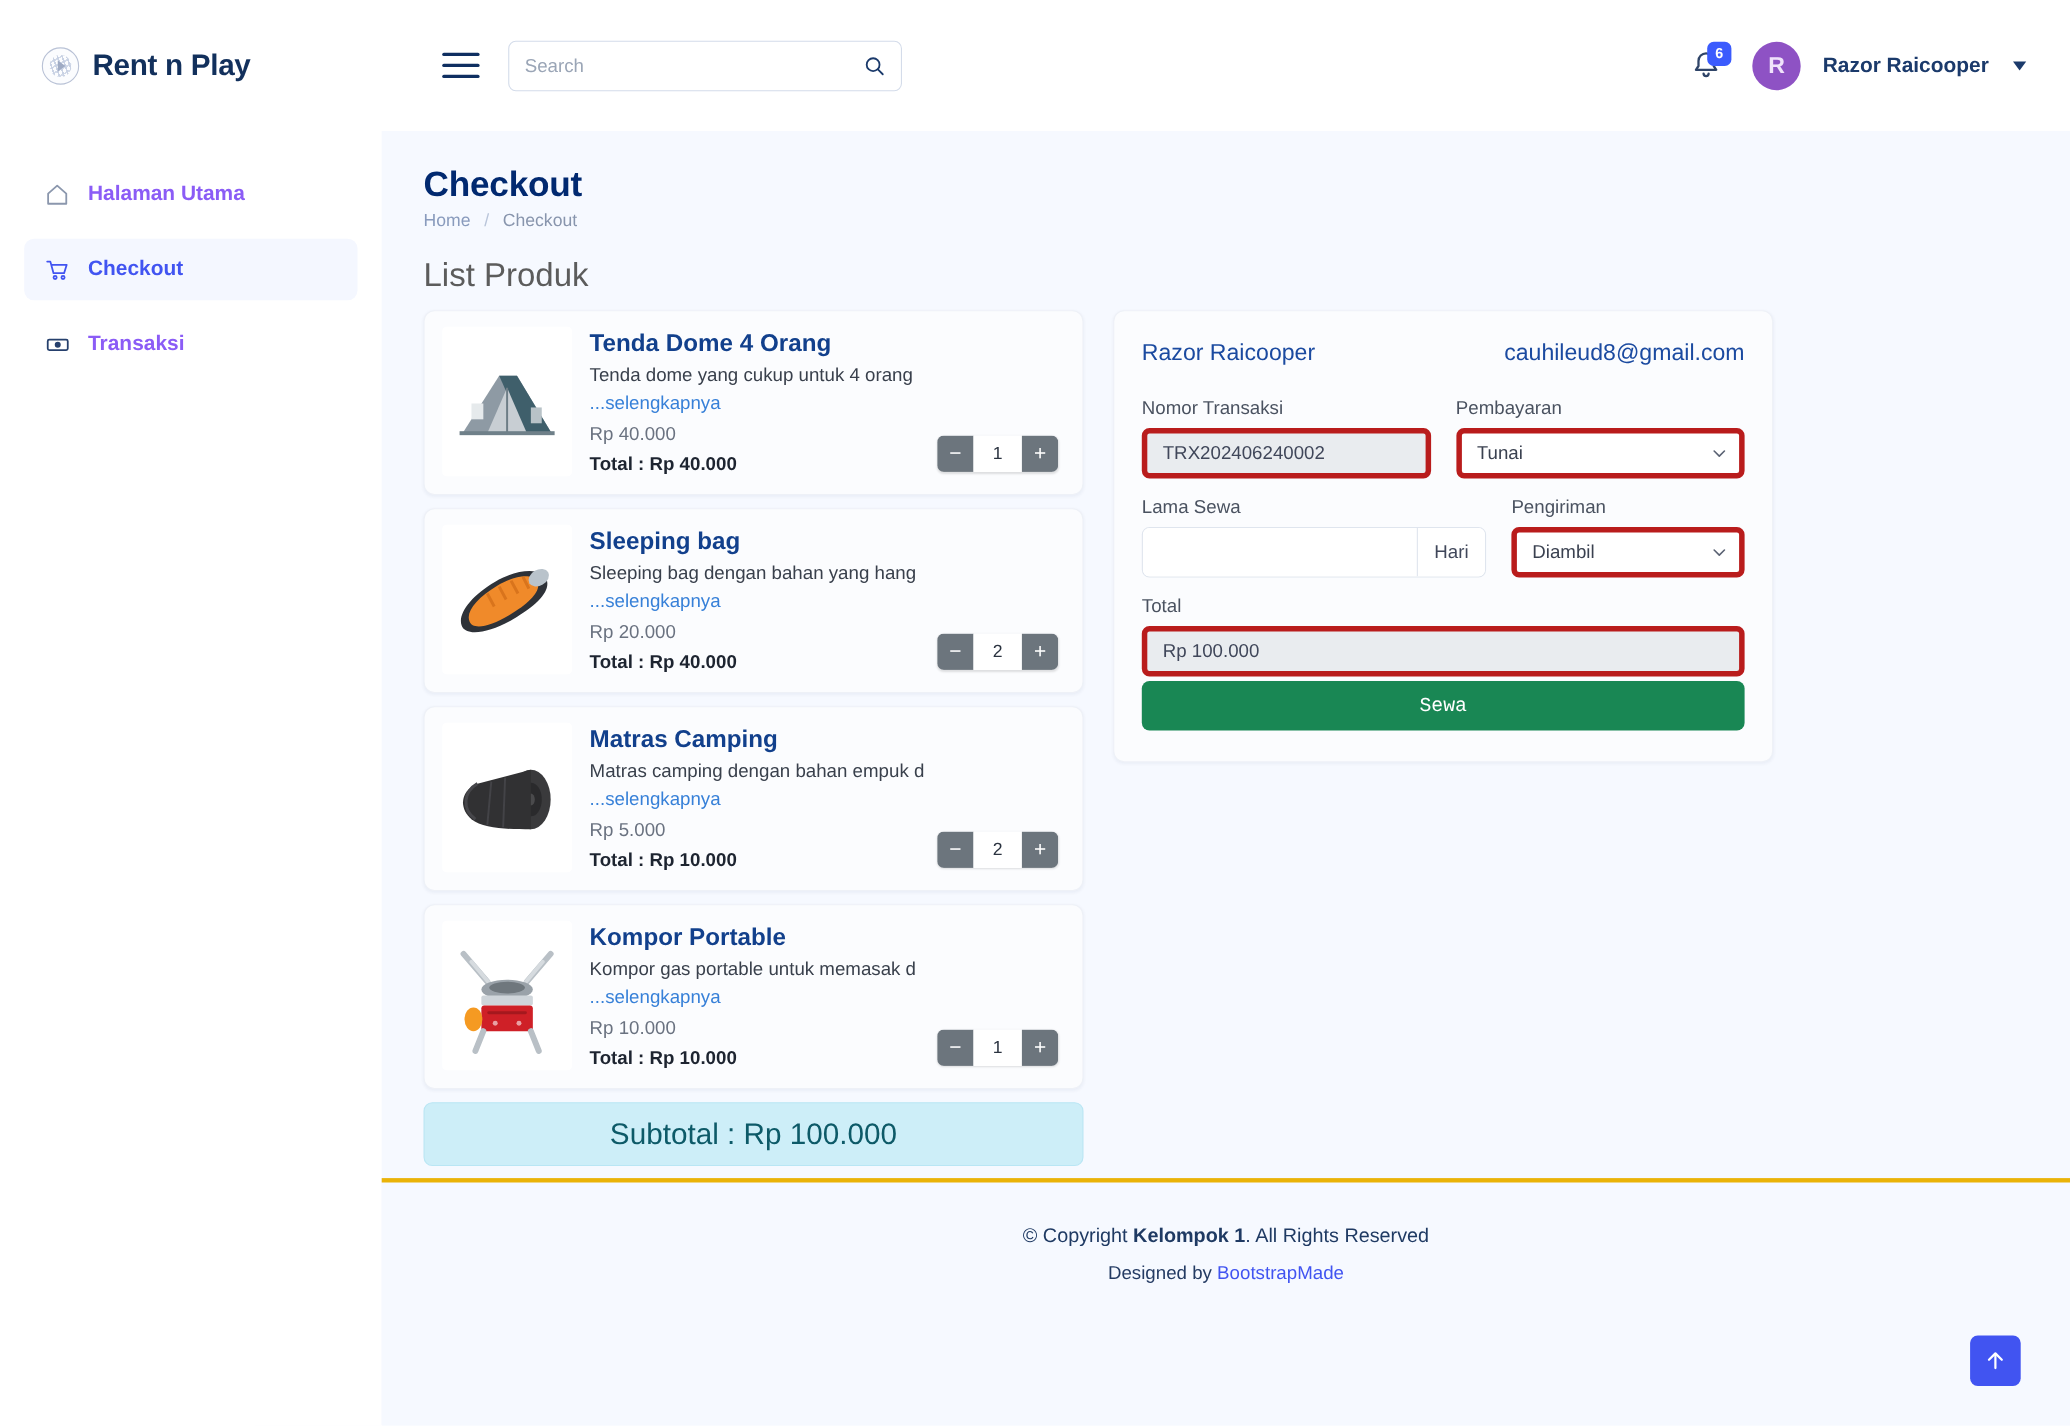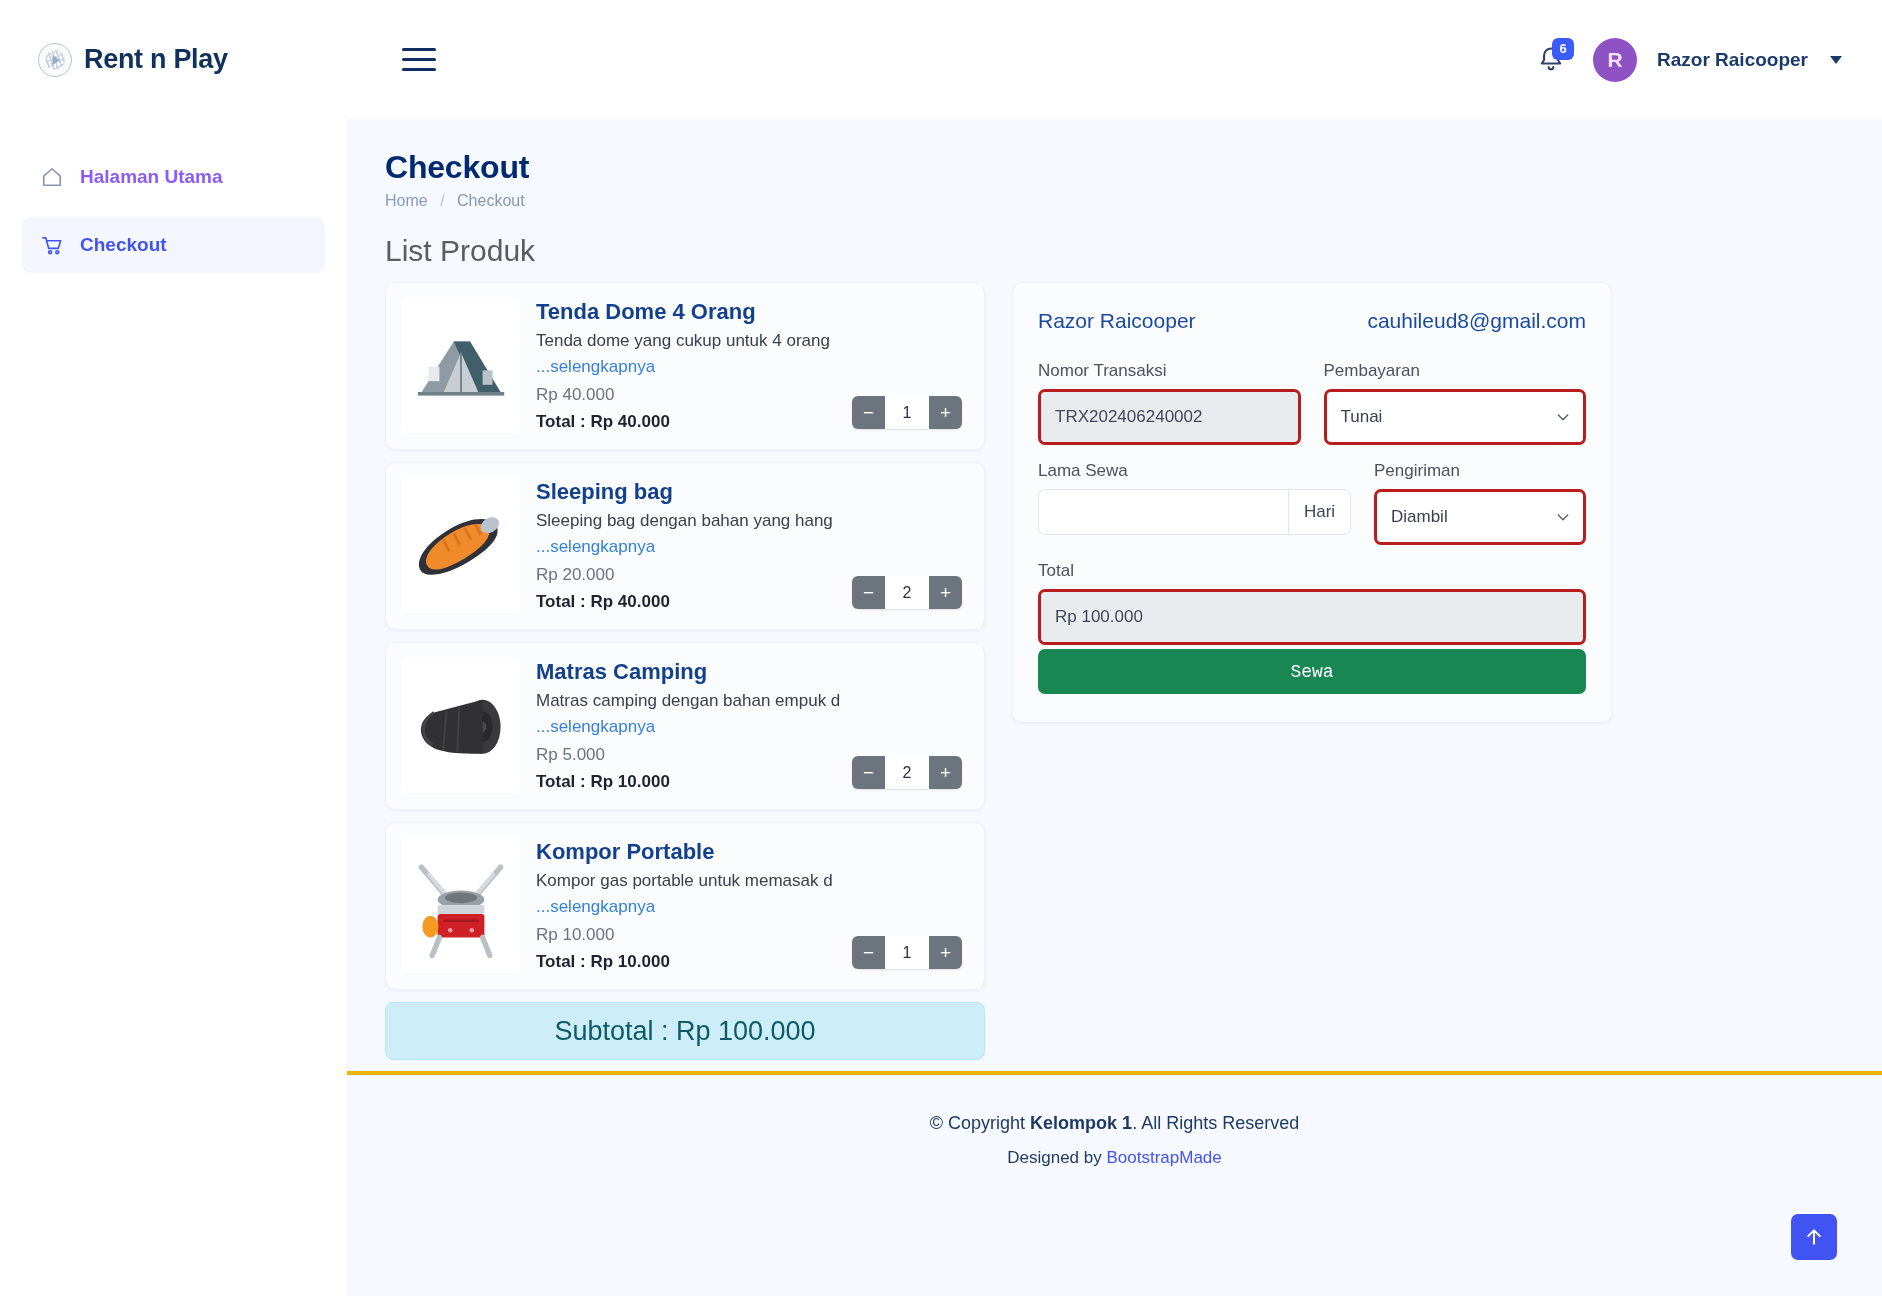--- a/index.html
+++ b/index.html
@@ -145,21 +145,21 @@
     box-shadow:0 1px 3px rgba(20,40,90,.05);
     padding:26px 25px 28px 25px;
   }
   .panel-head{ display:flex;justify-content:space-between;align-items:center; margin-bottom:28px; }
   .panel-head .nm{ font-size:21px;color:#1b4aa0; }
   .panel-head .em{ font-size:21px;color:#1b4aa0; }
   .frow{ display:flex; gap:23px; }
   .fgroup{ flex:1; margin-bottom:16px; }
   .flabel{ font-size:17px;color:#4a5260; margin-bottom:8px; display:block; }
   .finput{
-    width:100%;height:56px;border:3px solid #b91c1c;border-radius:7px;
+    width:100%;height:46px;border:5px solid #b91c1c;border-radius:7px;
     padding:0 14px; font-size:17px;color:#3a4150; background:#fff;
     font-family:"Liberation Sans", sans-serif; outline:none;
   }
   .finput.readonly{ background:#e9ecef; color:#40475a; }
   .fselect{ position:relative; }
   .fselect .chev{
     position:absolute; right:15px; top:50%; transform:translateY(-50%);
     pointer-events:none;
   }
   .input-group{ display:flex; border:1px solid #dfe5ee; border-radius:7px; overflow:hidden; background:#fff; height:46px; }
@@ -201,20 +201,27 @@
       <div class="logo-mark"></div>
       <div class="logo-text">Rent n Play</div>
     </div>
 
     <div class="hamburger">
       <span></span>
       <span></span>
       <span></span>
     </div>
 
+    <div class="search-box">
+      <input type="text" placeholder="Search" style="">
+      <svg class="search-ic" viewBox="0 0 24 24" fill="none" stroke="#1b3a6b" stroke-width="2" stroke-linecap="round">
+        <circle cx="10.5" cy="10.5" r="7"></circle>
+          <line x1="16" y1="16" x2="21" y2="21"></line>
+      </svg>
+    </div>
 
     <div class="header-right">
       <div class="bell-wrap">
         <svg width="28" height="30" viewBox="0 0 24 26" fill="none" stroke="#2f4468" stroke-width="1.8">
           <path d="M12 3a6 6 0 0 0-6 6v4l-2 3h16l-2-3V9a6 6 0 0 0-6-6z" stroke-linejoin="round"></path>
           <path d="M10 19a2 2 0 0 0 4 0" stroke-linecap="round"></path>
         </svg>
         <span class="bell-badge">6</span>
       </div>
       <div class="avatar">R</div>
@@ -237,20 +244,29 @@
       <span class="nav-ic">
         <svg width="23" height="23" viewBox="0 0 24 24" fill="none" stroke="#4154f1" stroke-width="1.7" stroke-linecap="round" stroke-linejoin="round">
           <path d="M2 4h3l3 11h10l2.5-8H6.5"></path>
             <circle cx="9.5" cy="19" r="1.5"></circle>
             <circle cx="17" cy="19" r="1.5"></circle>
         </svg>
       </span>
       <span class="lbl">Checkout</span>
     </div>
 
+    <div class="nav-item">
+      <span class="nav-ic">
+        <svg width="23" height="23" viewBox="0 0 24 24" fill="none" stroke="#26406d" stroke-width="1.7">
+          <rect x="2.5" y="7" width="19" height="10" rx="1.5"></rect>
+            <circle cx="12" cy="12" r="2" fill="#26406d"></circle>
+        </svg>
+      </span>
+      <span class="lbl">Transaksi</span>
+    </div>
   </div>
 
   <div class="main">
     <div class="page-head">
       <div class="page-title">Checkout</div>
       <div class="crumbs">
         <span>Home</span>
         <span class="sep">/</span>
         <span class="cur">Checkout</span>
       </div>

